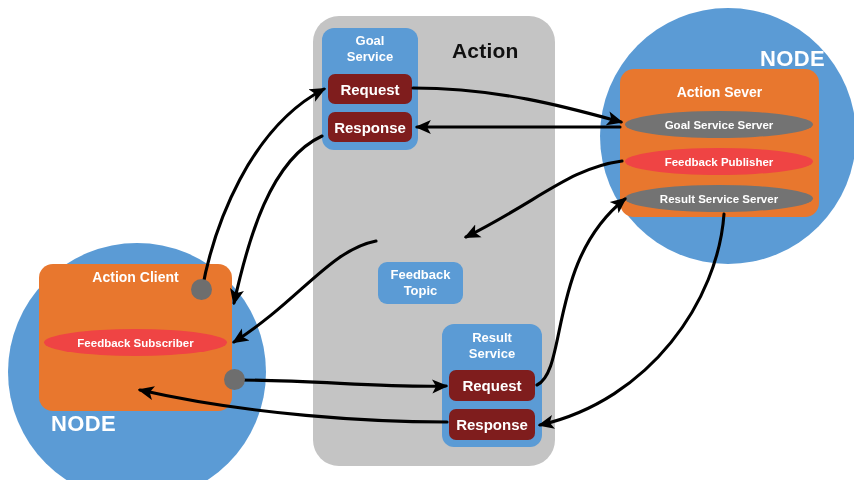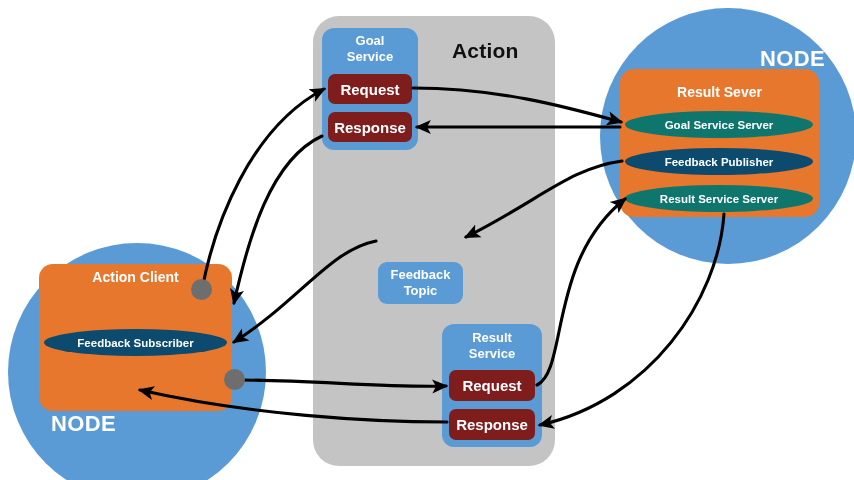--- a/index.html
+++ b/index.html
@@ -86,22 +86,22 @@
     position: absolute;
     border-radius: 50%;
     display: flex;
     align-items: center;
     justify-content: center;
     color: #ffffff;
     font-size: 11.5px;
     font-weight: bold;
     white-space: nowrap;
   }
-  .pill-yellow { background: #0f766e; }
-  .pill-green  { background: #0c4a6e; }
+  .pill-yellow { background: #737373; }
+  .pill-green  { background: #ef4444; }
 
   
   .svc-box {
     position: absolute;
     background: #5B9BD5;
     border-radius: 12px;
   }
   .svc-title {
     position: absolute;
     left: 0;
@@ -179,21 +179,21 @@
   <div class="node-circle layer-nodes" style="left:8px; top:243px; width:258px; height:258px;"></div>
   <div class="actor-panel layer-nodes" style="left:39px; top:264px; width:193px; height:147px;"></div>
   <div class="actor-title layer-nodes" style="left:39px; top:269px; width:193px;">Action Client</div>
 
   <div class="pill pill-green layer-nodes" style="left:44px; top:329px; width:183px; height:27px;">Feedback Subscriber</div>
 
   <div class="node-label layer-nodes" style="left:51px; top:411px;">NODE</div>
 
   <div class="node-circle layer-nodes" style="left:600px; top:8px; width:256px; height:256px;"></div>
   <div class="actor-panel layer-nodes" style="left:620px; top:69px; width:199px; height:148px;"></div>
-  <div class="actor-title layer-nodes" style="left:620px; top:84px; width:199px;">Result Sever</div>
+  <div class="actor-title layer-nodes" style="left:620px; top:84px; width:199px;">Action Sever</div>
 
   <div class="pill pill-yellow layer-nodes" style="left:625px; top:111px; width:188px; height:27px;">Goal Service Server</div>
   <div class="pill pill-green layer-nodes" style="left:625px; top:148px; width:188px; height:27px;">Feedback Publisher</div>
   <div class="pill pill-yellow layer-nodes" style="left:625px; top:185px; width:188px; height:27px;">Result Service Server</div>
 
   <div class="node-label layer-nodes" style="left:760px; top:46px;">NODE</div>
 
   <svg id="arrows" class="layer-arrows" viewBox="0 0 854 480">
     <defs>
       <marker id="ah" viewBox="0 0 10 10" refX="8.6" refY="5" markerWidth="5.2" markerHeight="5.2" orient="auto-start-reverse">

